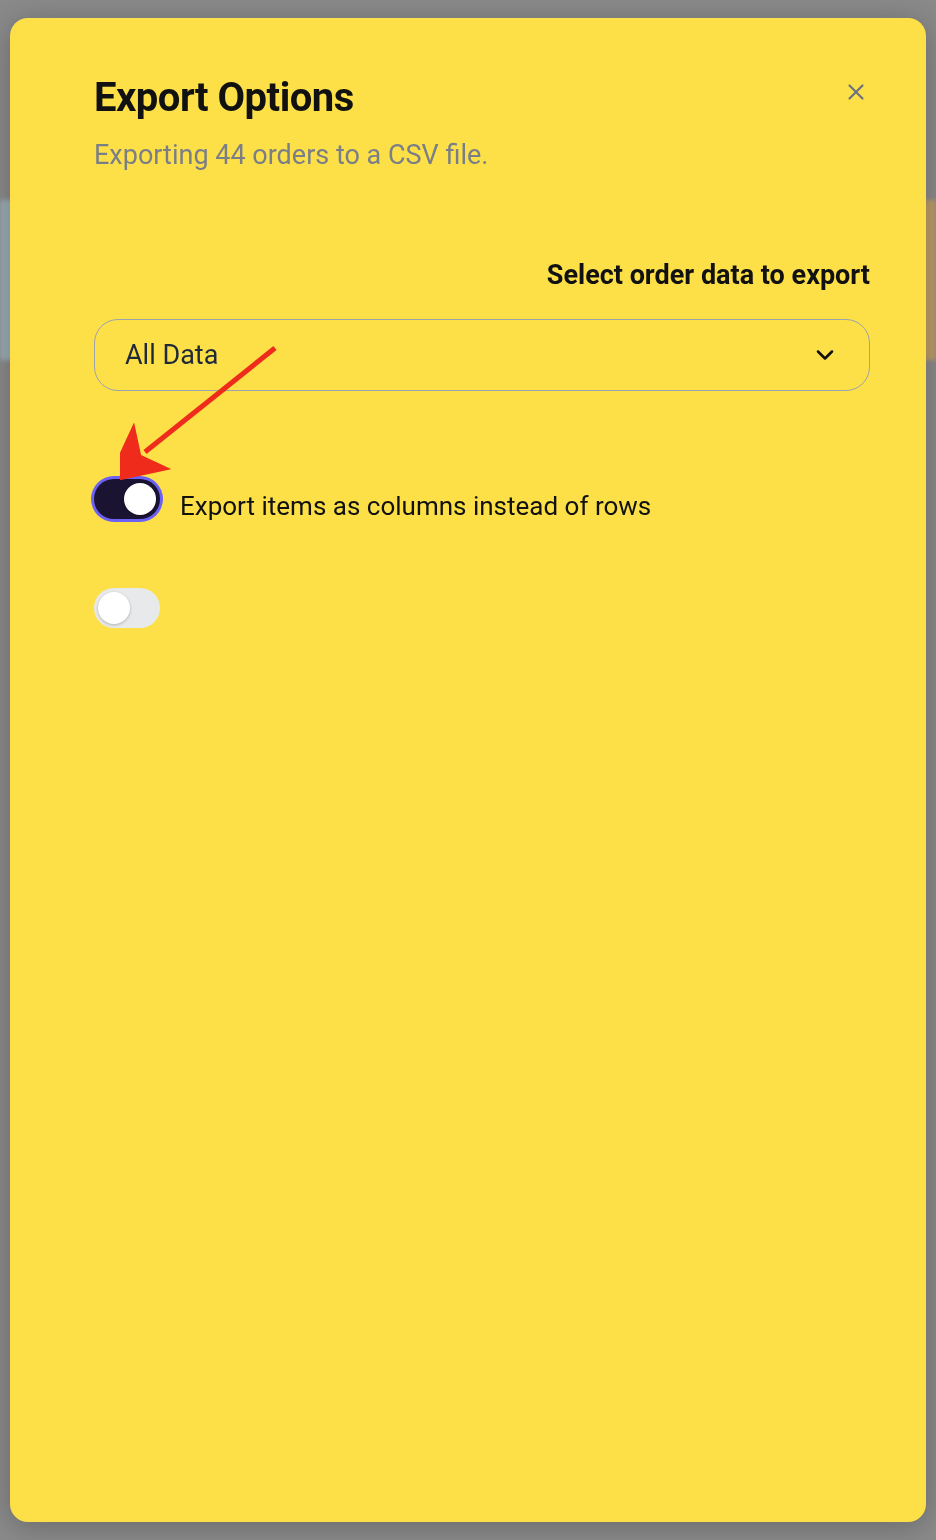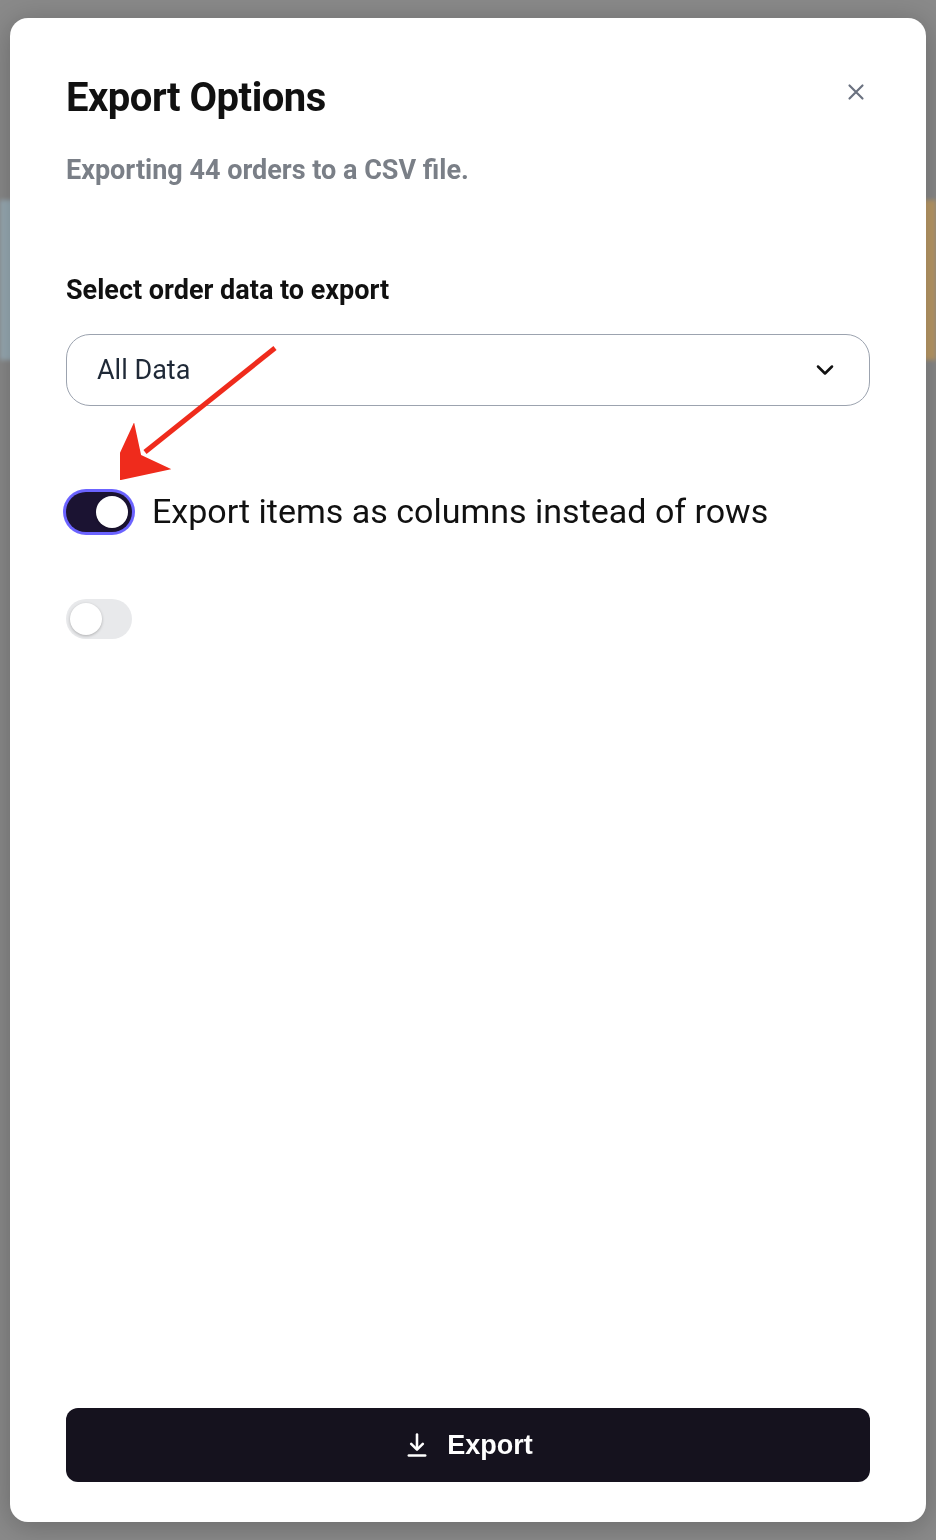--- a/index.html
+++ b/index.html
@@ -16,60 +16,60 @@
     top: 200px;
     left: 0; right: 0;
     height: 160px;
     background: linear-gradient(90deg, #a7c8d9 0%, #bcd4e0 70%, #e6a84a 100%);
     filter: blur(2px);
     opacity: 0.55;
   }
   .modal {
     position: absolute;
     left: 10px; right: 10px; top: 18px; bottom: 18px;
-    background: #ffffff;
+    background: #fde047;
     border-radius: 18px;
     box-shadow: 0 4px 30px rgba(0,0,0,0.25);
-    padding: 56px 56px 40px 56px;
+    padding: 56px 56px 40px 84px;
     display: flex;
     flex-direction: column;
   }
   .modal-header {
     position: relative;
   }
   .title {
     font-size: 40px;
     font-weight: 700;
     color: #111;
     margin: 0;
     letter-spacing: -0.5px;
   }
   .subtitle {
     font-size: 27px;
     color: #7a7f87;
-    margin-top: 33px;
-    font-weight: bold;
+    margin-top: 18px;
   }
   .close-btn {
     position: absolute;
     right: -8px; top: -4px;
     width: 44px; height: 44px;
     display: flex;
     align-items: center; justify-content: center;
     color: #6b7280;
     cursor: pointer;
     background: none; border: none;
     padding: 0;
   }
   .close-btn svg { width: 26px; height: 26px; }
   .section-label {
     font-size: 27px;
     font-weight: 700;
     color: #111;
     margin-top: 88px;
+    text-align: right;
   }
   .select {
     margin-top: 28px;
     width: 100%;
     height: 72px;
     border: 1.5px solid #9ca3af;
     border-radius: 24px;
     display: flex;
     align-items: center;
     justify-content: space-between;
@@ -111,23 +111,24 @@
     position: absolute;
     top: 4px;
     width: 32px; height: 32px;
     border-radius: 50%;
     background: #ffffff;
     box-shadow: 0 1px 3px rgba(0,0,0,0.25);
   }
   .toggle.on .knob { right: 4px; }
   .toggle.off .knob { left: 4px; }
   .toggle-label {
-    font-size: 34px;
+    font-size: 26px;
     color: #111;
     line-height: 1.5;
+    margin-top: 16px;
   }
   .spacer { flex: 1; }
   .export-btn {
     width: 100%;
     height: 74px;
     background: #15121e;
     color: #ffffff;
     border: none;
     border-radius: 12px;
     font-size: 27px;
@@ -180,28 +181,20 @@
   </div>
 
   <div class="toggle-row">
     <button class="toggle off" aria-pressed="false">
       <span class="knob"></span>
     </button>
   </div>
 
   <div class="spacer"></div>
 
-  <button class="export-btn">
-    <svg viewBox="0 0 24 24" fill="none" stroke="currentColor" stroke-width="2.2" stroke-linecap="round" stroke-linejoin="round">
-      <path d="M12 3v12"></path>
-      <path d="M7 11l5 5 5-5"></path>
-      <path d="M5 21h14"></path>
-    </svg>
-    <span>Export</span>
-  </button>
 
   <svg class="annotation-arrow" width="180" height="140" viewBox="0 0 180 140">
     <defs>
       <marker id="arrowhead" markerWidth="12" markerHeight="12" refX="2" refY="6" orient="auto">
         <path d="M0,0 L12,6 L0,12 L3,6 Z" fill="#ef2b1c"></path>
       </marker>
     </defs>
     <line x1="155" y1="8" x2="25" y2="112" stroke="#ef2b1c" stroke-width="5" marker-end="url(#arrowhead)"></line>
   </svg>
 

